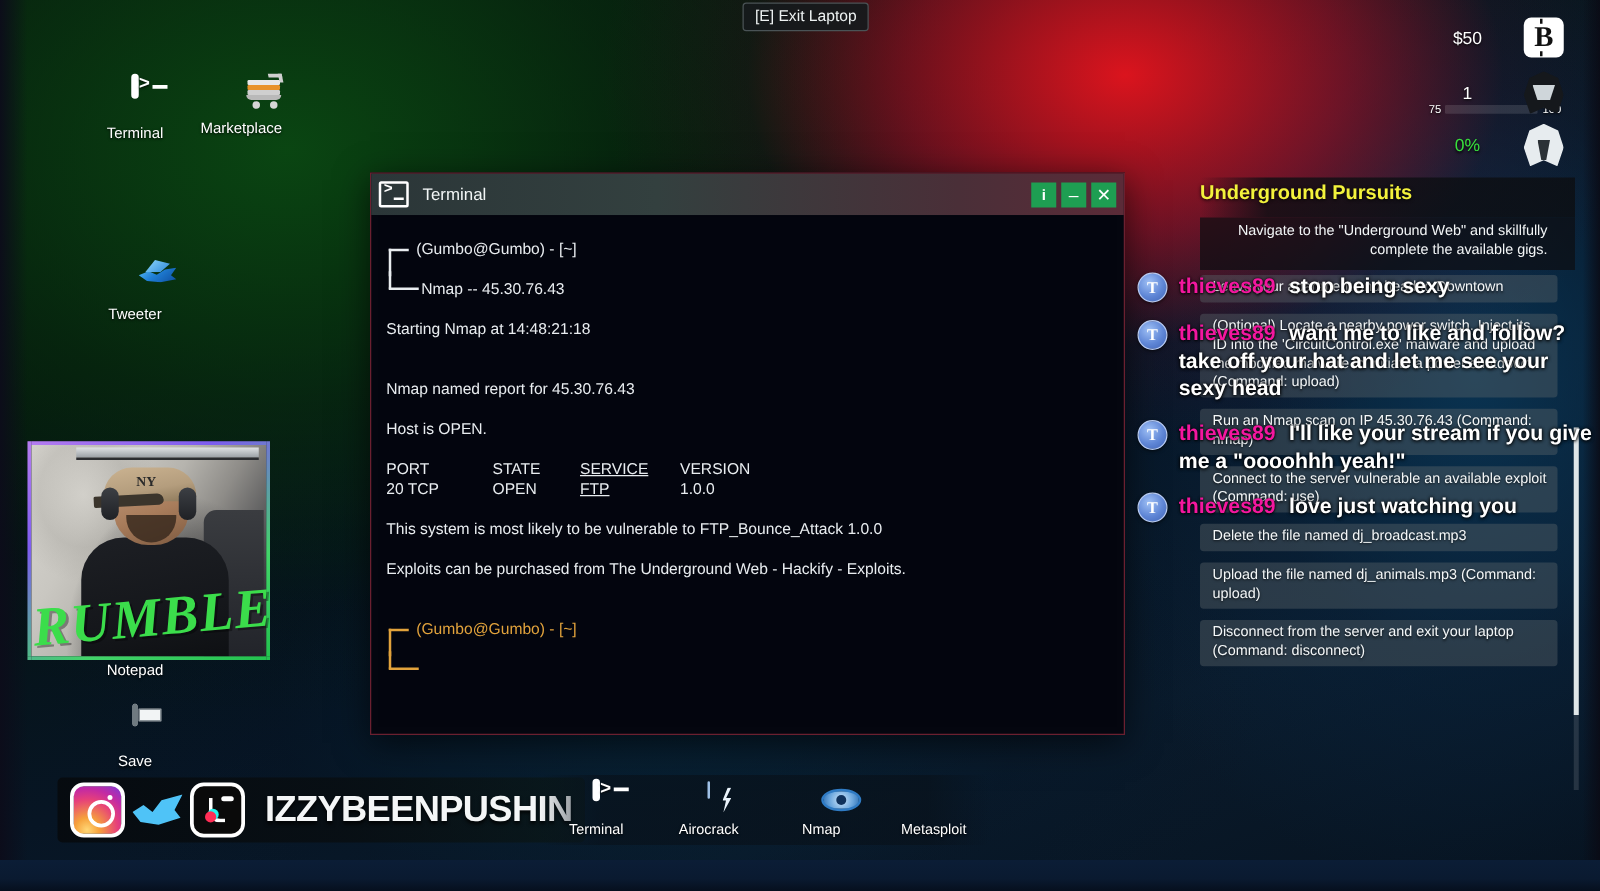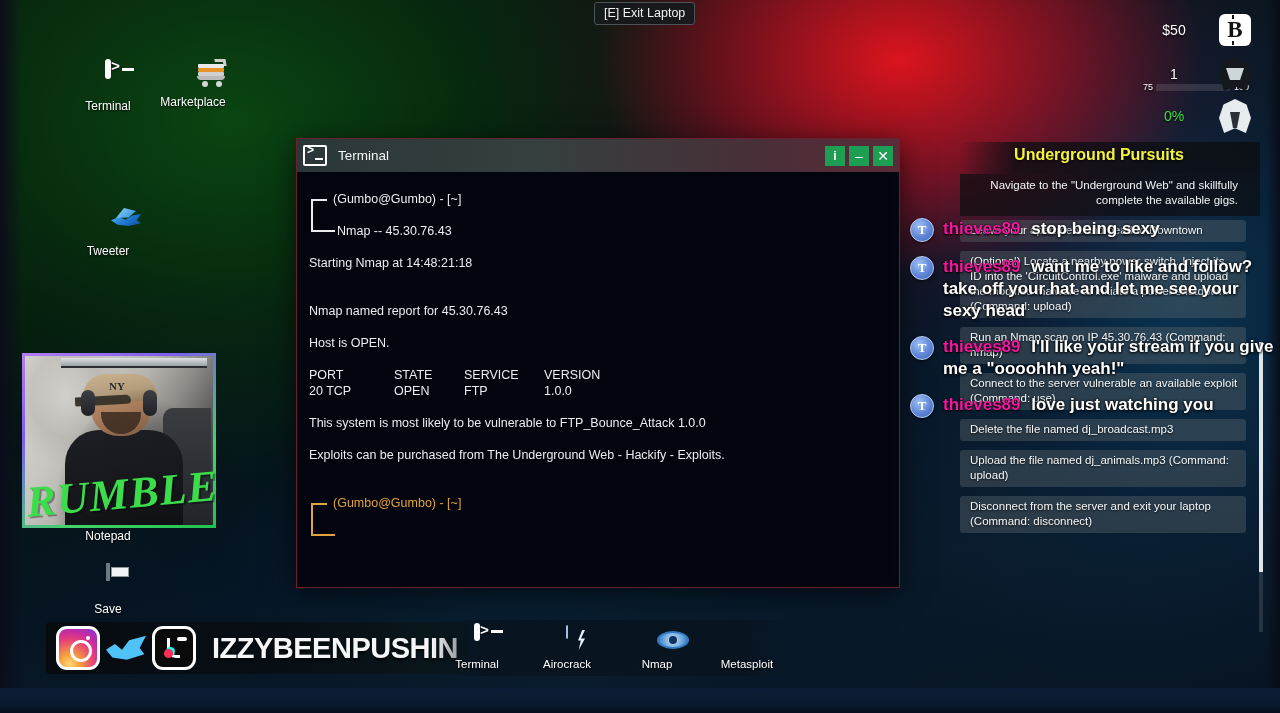--- a/index.html
+++ b/index.html
@@ -215,21 +215,21 @@
   }
   .branch-bot { position: relative; padding-left: 28px; }
   .branch-bot::before {
     content:""; position:absolute; left: 2px; top: -6px; width: 2px; height: 14px; background: currentColor;
   }
   .branch-bot::after {
     content:""; position:absolute; left: 2px; top: 7px; width: 24px; height: 2px; background: currentColor;
   }
   .cols { display: flex; }
   .cols span { display: inline-block; }
-  .c1 { width: 85px; } .c2 { width: 70px; } .c3 { width: 80px; }
+  .c1 { width: 85px; } .c2 { width: 70px; } .c3 { width: 80px; text-decoration: underline; }
 
   
   #hud { position: absolute; right: 12px; top: 8px; width: 130px; }
   .hud-row { display: flex; align-items: center; height: 44px; }
   .hud-val {
     color: #fff; font-size: 14px; text-align: center; width: 72px;
     text-shadow: 0 1px 2px rgba(0,0,0,0.9);
   }
   .hud-val.green { color: #39e03d; }
   .hud-ico {
@@ -275,21 +275,21 @@
     border-radius: 1px; overflow: hidden;
   }
   #hud-bar-fill { height: 100%; background: #1d6b37; }
   #hud-bar-max { color:#fff; font-size: 9px; margin-left: 4px; width: 34px; text-shadow:0 1px 2px #000; }
 
   
   #quest-panel {
     position: absolute; left: 960px; top: 142px; width: 300px; height: 415px;
   }
   #quest-title {
-    color: #f3f23c; font-size: 16px; font-weight: bold; text-align: center;
+    color: #f3f23c; font-size: 16px; font-weight: bold; text-align: left;
     padding: 4px 22px 10px 0;
     background: linear-gradient(90deg, rgba(10,12,16,0.0) 0%, rgba(12,14,18,0.78) 18%, rgba(12,14,18,0.82) 100%);
     text-shadow: 0 1px 3px rgba(0,0,0,0.9);
   }
   #quest-desc {
     color: #f2f5f6; font-size: 11.5px; line-height: 15px; text-align: right;
     padding: 4px 22px 8px 28px;
     background: rgba(12,14,18,0.72);
   }
   #quest-list { margin-top: 4px; position: relative; }

